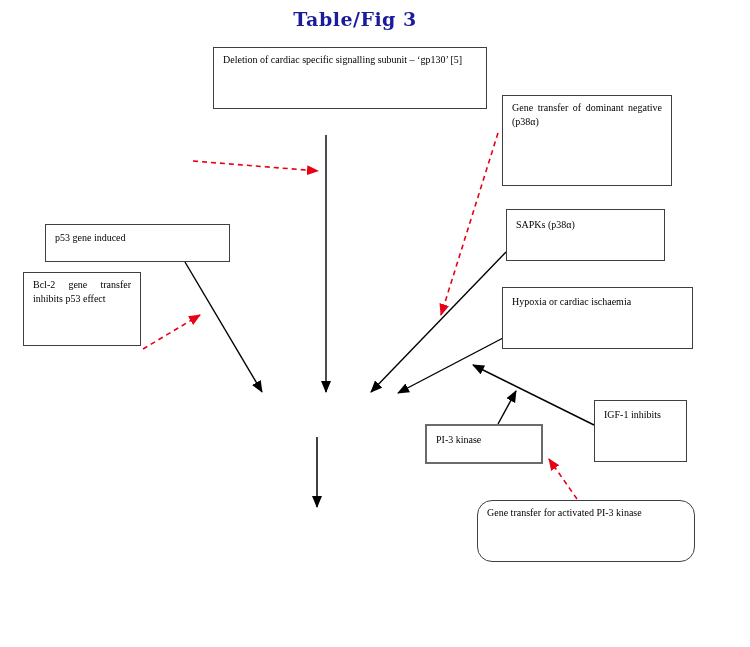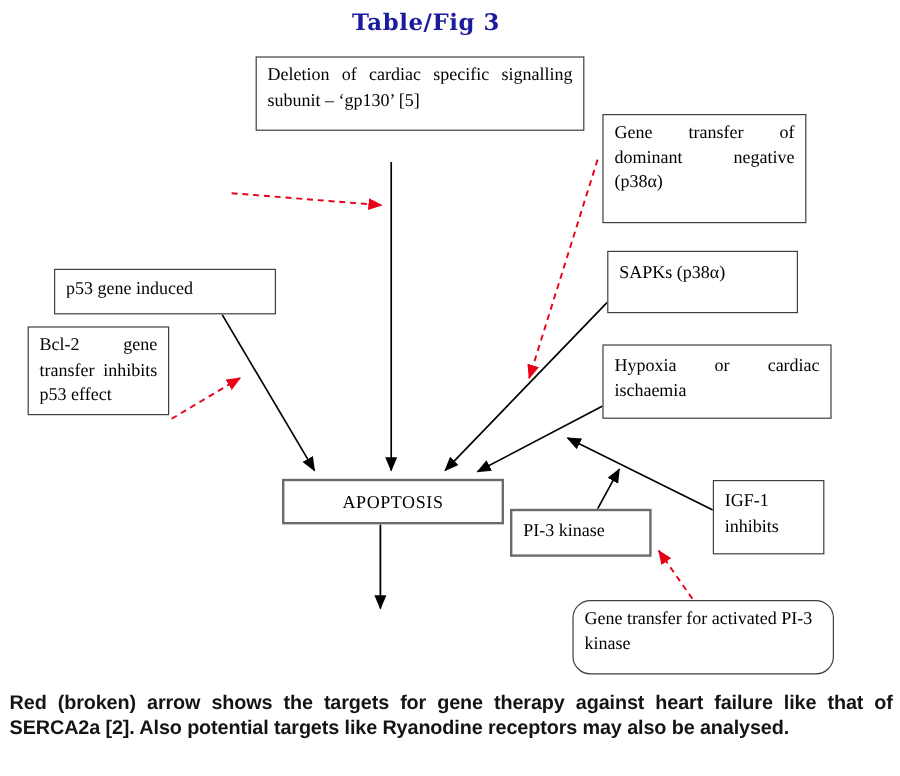--- a/index.html
+++ b/index.html
@@ -2,21 +2,21 @@
 <html><head>
 <meta charset="utf-8">
 <style>
   html,body{margin:0;padding:0;background:#ffffff;}
   #page{position:relative;width:750px;height:647px;background:#ffffff;overflow:hidden;
         font-family:"Liberation Serif", serif;color:#000;}
   #title{position:absolute;left:0;top:8px;width:710px;text-align:center;
          font-family:"DejaVu Serif", serif;font-weight:bold;font-size:19px;
          letter-spacing:.5px;}
   .box{position:absolute;border:1px solid #3f3f3f;background:#fff;box-sizing:border-box;
-       font-size:15px;line-height:1.38;padding:5px 9px;}
+       font-size:10px;line-height:1.38;padding:5px 9px;}
   .box.thick{border:2px solid #6b6b6b;}
   .just{text-align:justify;}
   #b-deletion{left:213px;top:47px;width:274px;height:62px;}
   #b-gt-gp130{left:65px;top:97px;width:128px;height:63px;}
   #b-gt-dom{left:502px;top:95px;width:170px;height:91px;}
   #b-sapks{left:506px;top:209px;width:159px;height:52px;padding-top:8px;}
   #b-p53{left:23px;top:224px;width:185px;height:38px;padding-top:6px;margin-left:22px;}
   #b-bcl2{left:23px;top:272px;width:118px;height:74px;}
   #b-hypoxia{left:502px;top:287px;width:191px;height:62px;padding-top:7px;}
   #b-apoptosis{left:235px;top:399px;width:185px;height:38px;text-align:center;padding-top:8px;letter-spacing:.5px;}
@@ -66,23 +66,21 @@
   <div class="box just" id="b-gt-dom">Gene transfer of dominant negative (p38α)</div>
 
   <div class="box" id="b-sapks">SAPKs (p38α)</div>
 
   <div class="box" id="b-p53">p53 gene induced</div>
 
   <div class="box just" id="b-bcl2">Bcl-2 gene transfer inhibits p53 effect</div>
 
   <div class="box just" id="b-hypoxia">Hypoxia or cardiac ischaemia</div>
 
-  <div class="box thick" id="b-apoptosis">APOPTOSIS</div>
 
   <div class="box thick" id="b-pi3">PI-3 kinase</div>
 
   <div class="box" id="b-igf1">IGF-1 inhibits</div>
 
 
   <div class="box" id="b-gt-pi3">Gene transfer for activated PI-3 kinase</div>
 
-  <div id="caption">Red (broken) arrow shows the targets for gene therapy against heart failure like that of SERCA2a [2]. Also potential targets like Ryanodine receptors may also be analysed.</div>
 </div>
 
 </body></html>

